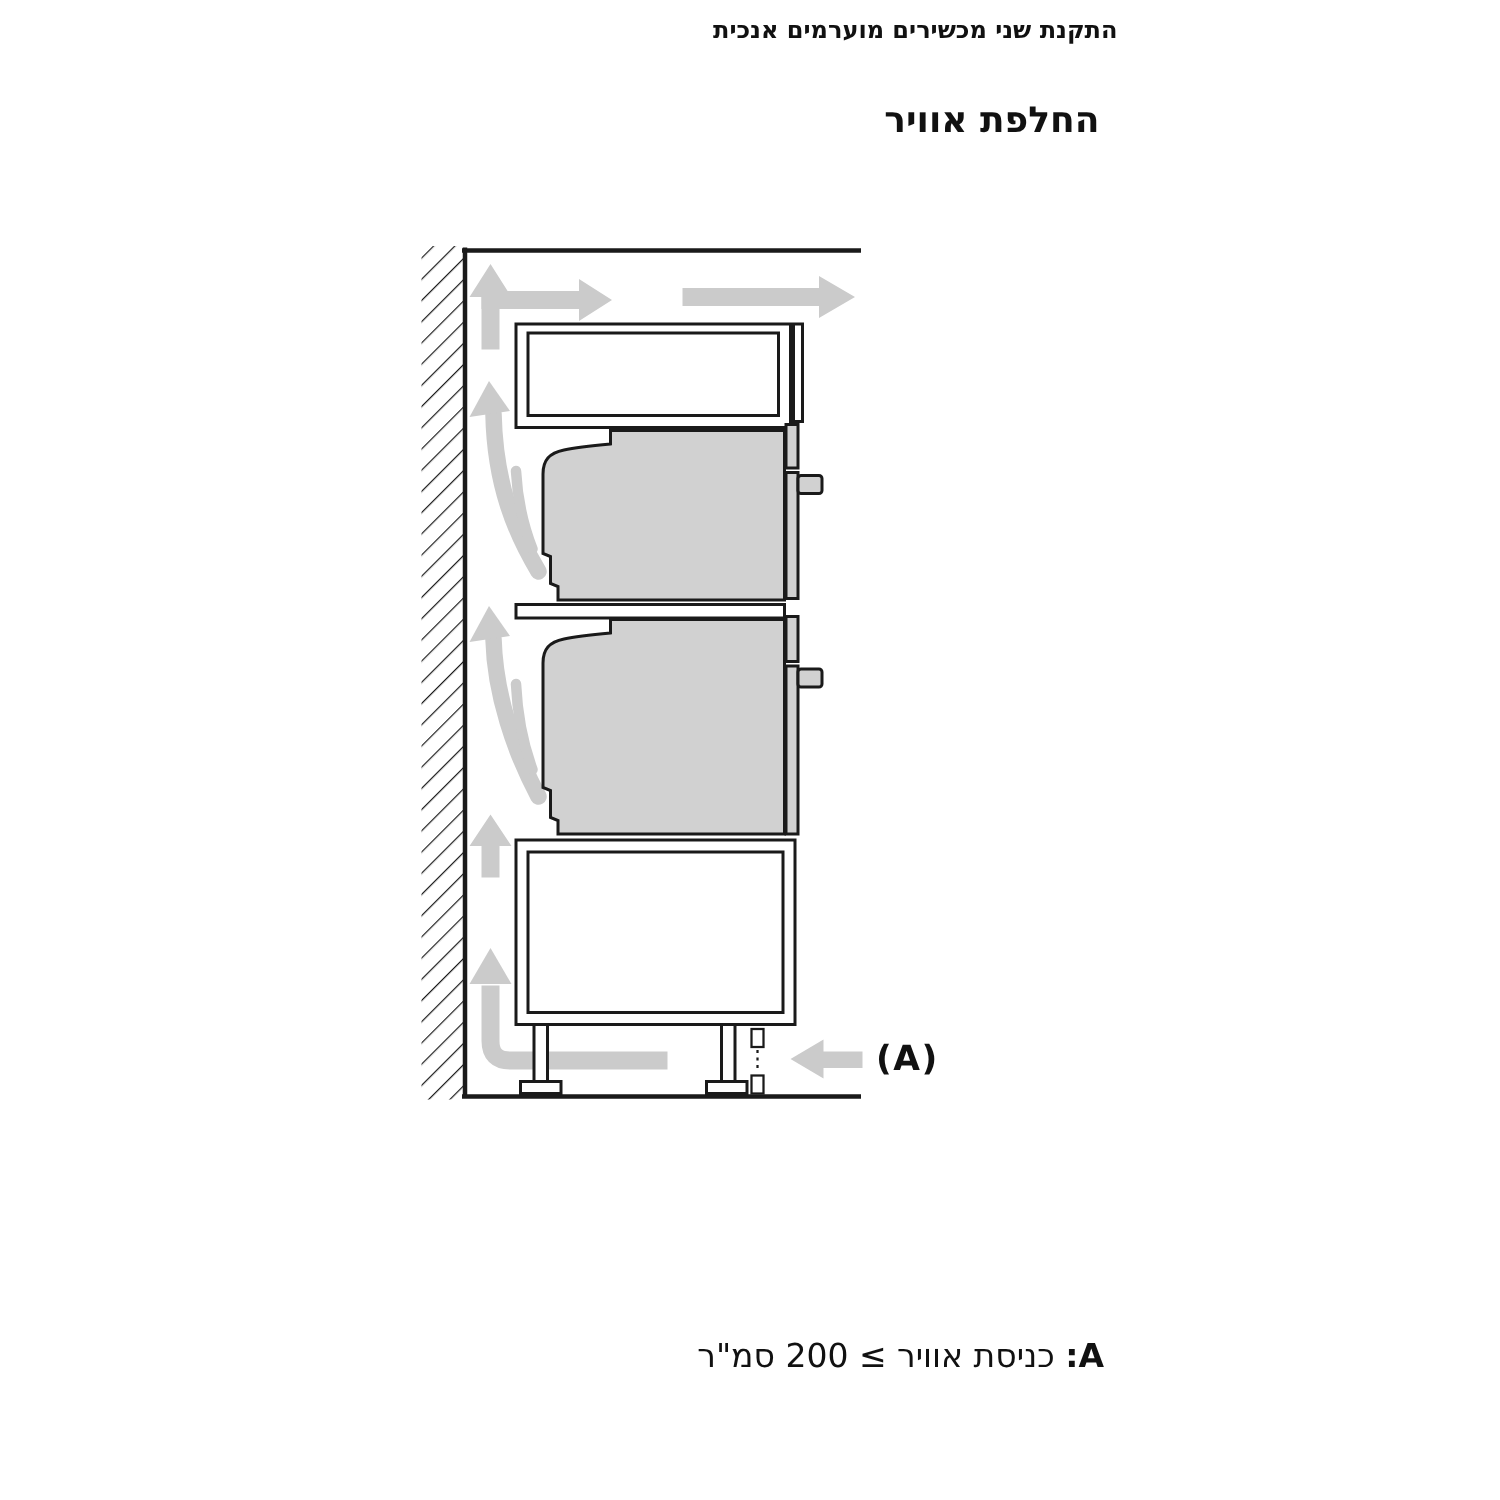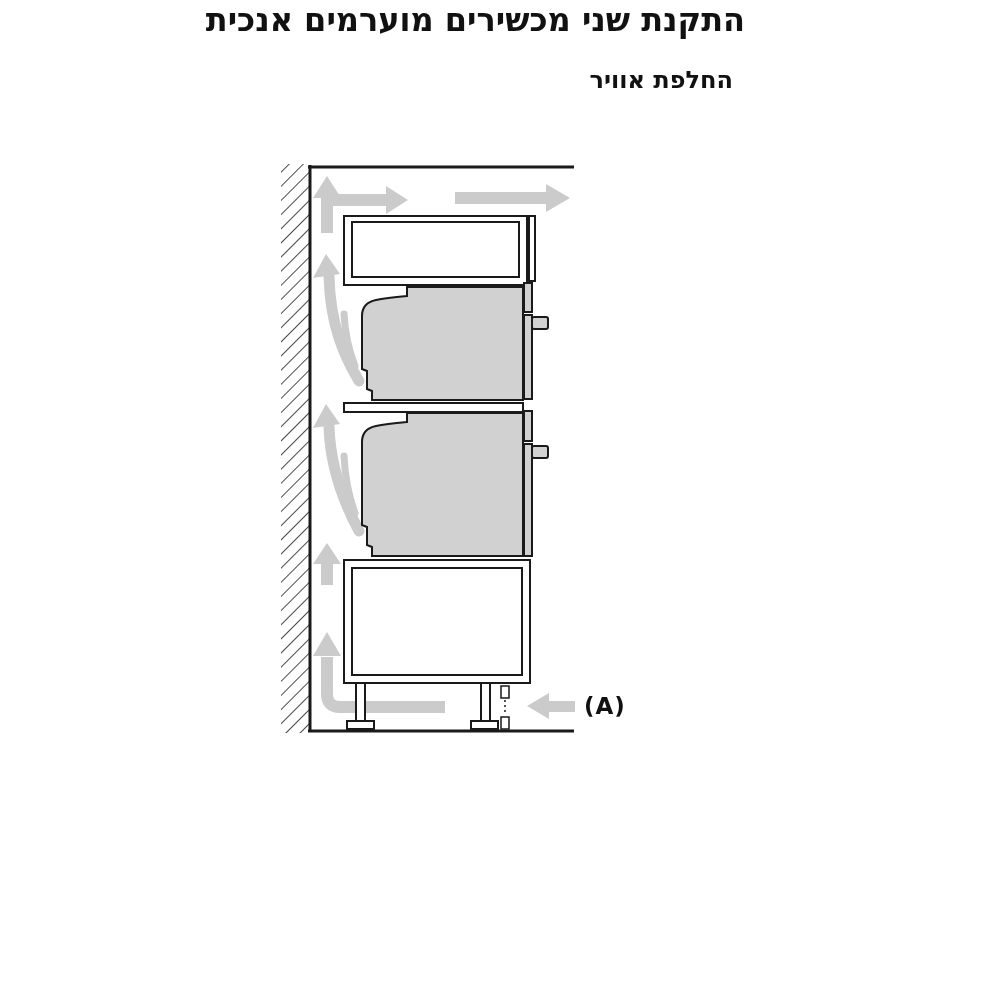--- a/index.html
+++ b/index.html
@@ -6,21 +6,21 @@
   .canvas{
     position:relative;
     width:1000px;height:1000px;
     background:var(--bg,#fff);
     font-family:"DejaVu Sans", sans-serif;
     color:#111;
     overflow:hidden;
   }
   .title{
     position:absolute;top:6px;right:255px;margin:0;
-    font-size:32px;font-weight:700;line-height:28px;white-space:nowrap;
+    font-size:16px;font-weight:700;line-height:28px;white-space:nowrap;
   }
   .subtitle{
     position:absolute;top:54px;right:255px;margin:12px;
     font-size:24px;font-weight:700;line-height:28px;white-space:nowrap;
   }
   .diagram{position:absolute;left:0;top:0;width:1000px;height:1000px;}
   .label-a{
     position:absolute;left:584px;top:693px;
     font-size:23px;font-weight:700;letter-spacing:1px;white-space:nowrap;
   }
@@ -125,14 +125,15 @@
 
     <g>
       <rect x="501" y="686" width="8" height="12" class="box thin"></rect>
       <line x1="505" y1="700" x2="505" y2="715" class="dot"></line>
       <rect x="501" y="717" width="8" height="12" class="box thin"></rect>
     </g>
   </svg>
 
   <div class="label-a">(A)</div>
 
+  <p class="footnote" dir="rtl"><span class="fn-prefix">A:</span><span> כניסת אוויר ≥ 200 סמ"ר</span></p>
 
 </div>
 
 </body></html>

